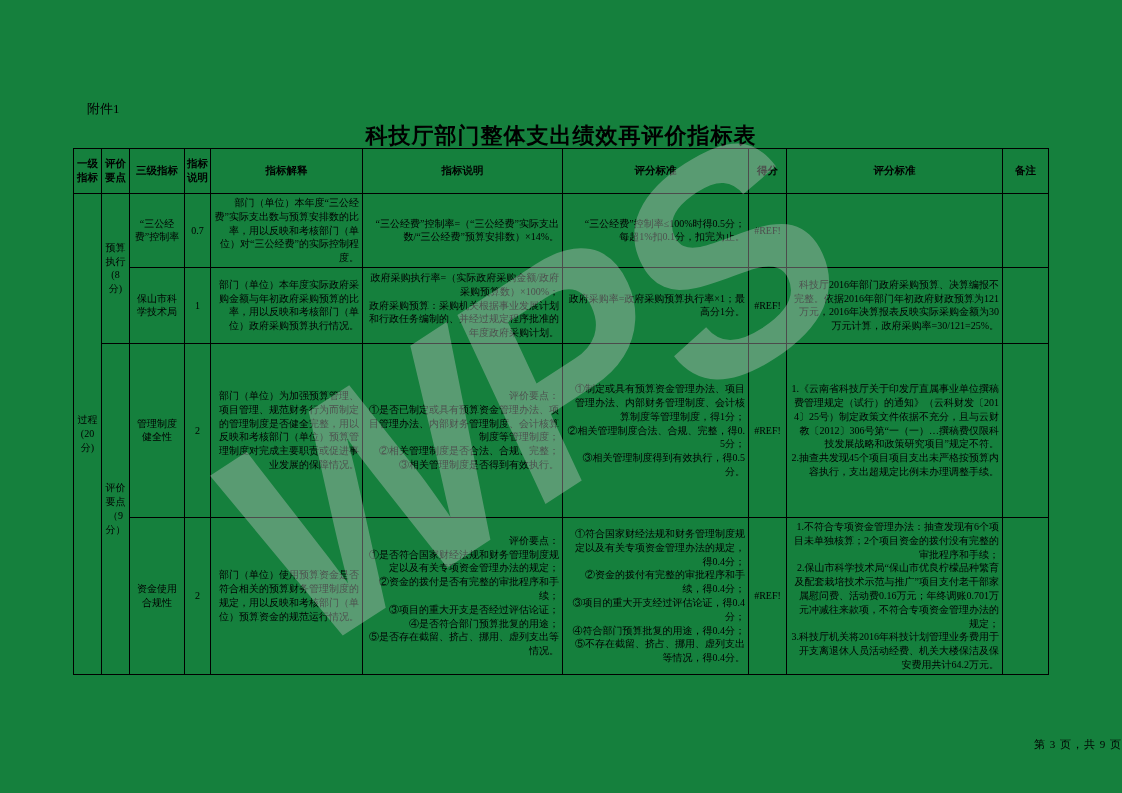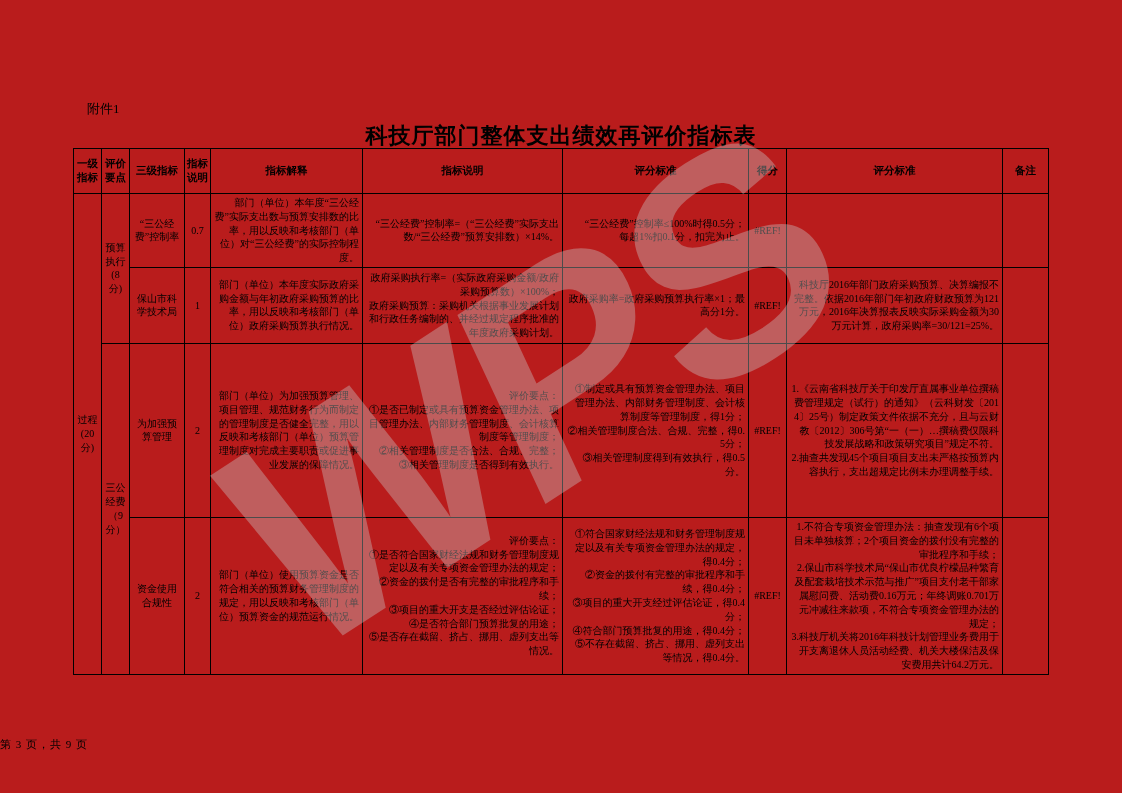--- a/index.html
+++ b/index.html
@@ -1,19 +1,19 @@
 <!DOCTYPE html>
 <html><head>
 <meta charset="utf-8">
 <style>
   html,body{margin:0;padding:0;background:#ffffff;}
   .page{
     position:relative;
     width:1122px;height:793px;
-    background:#b91c1c;
+    background:#15803d;
     overflow:hidden;
     font-family:"Liberation Serif", serif;
     color:#000;
   }
   .attachment{
     position:absolute;left:87px;top:100px;
     font-size:13px;
   }
   .doc-title{
     position:absolute;left:0;top:121px;width:1122px;
@@ -50,21 +50,21 @@
     padding:1px;
   }
   .indicator-table td{
     font-size:10px;line-height:1.38;
   }
   .c-center{text-align:center;}
   .c-left{text-align:right;}
   .pre{white-space:pre-line;}
   .footer{
     position:absolute;left:0;top:737px;width:1122px;
-    text-align:left;font-size:11px;letter-spacing:1px;
+    text-align:right;font-size:11px;letter-spacing:1px;
   }
 </style>
 </head>
 <body>
 
 <div class="page">
 
   <div class="attachment">附件1</div>
 
   <div class="doc-title">科技厅部门整体支出绩效再评价指标表</div>
@@ -117,22 +117,22 @@
         <td class="c-center">1</td>
         <td class="c-left">部门（单位）本年度实际政府采购金额与年初政府采购预算的比率，用以反映和考核部门（单位）政府采购预算执行情况。</td>
         <td class="c-left pre">政府采购执行率=（实际政府采购金额/政府采购预算数）×100%；
 政府采购预算：采购机关根据事业发展计划和行政任务编制的、并经过规定程序批准的年度政府采购计划。</td>
         <td class="c-left pre">政府采购率=政府采购预算执行率×1；最高分1分。</td>
         <td class="c-center">#REF!</td>
         <td class="c-left pre">科技厅2016年部门政府采购预算、决算编报不完整。依据2016年部门年初政府财政预算为121万元，2016年决算报表反映实际采购金额为30万元计算，政府采购率=30/121=25%。</td>
         <td class="c-left"></td>
       </tr>
       <tr style="height:174px">
-        <td class="c-center" rowspan="2">三公经费（9分）</td>
-        <td class="c-center">为加强预算管理</td>
+        <td class="c-center" rowspan="2">评价要点（9分）</td>
+        <td class="c-center">管理制度健全性</td>
         <td class="c-center">2</td>
         <td class="c-left">部门（单位）为加强预算管理、项目管理、规范财务行为而制定的管理制度是否健全完整，用以反映和考核部门（单位）预算管理制度对完成主要职责或促进事业发展的保障情况。</td>
         <td class="c-left pre">评价要点：
 ①是否已制定或具有预算资金管理办法、项目管理办法、内部财务管理制度、会计核算制度等管理制度；
 ②相关管理制度是否合法、合规、完整；
 ③相关管理制度是否得到有效执行。</td>
         <td class="c-left pre">①制定或具有预算资金管理办法、项目管理办法、内部财务管理制度、会计核算制度等管理制度，得1分；
 ②相关管理制度合法、合规、完整，得0.5分；
 ③相关管理制度得到有效执行，得0.5分。</td>
         <td class="c-center">#REF!</td>

